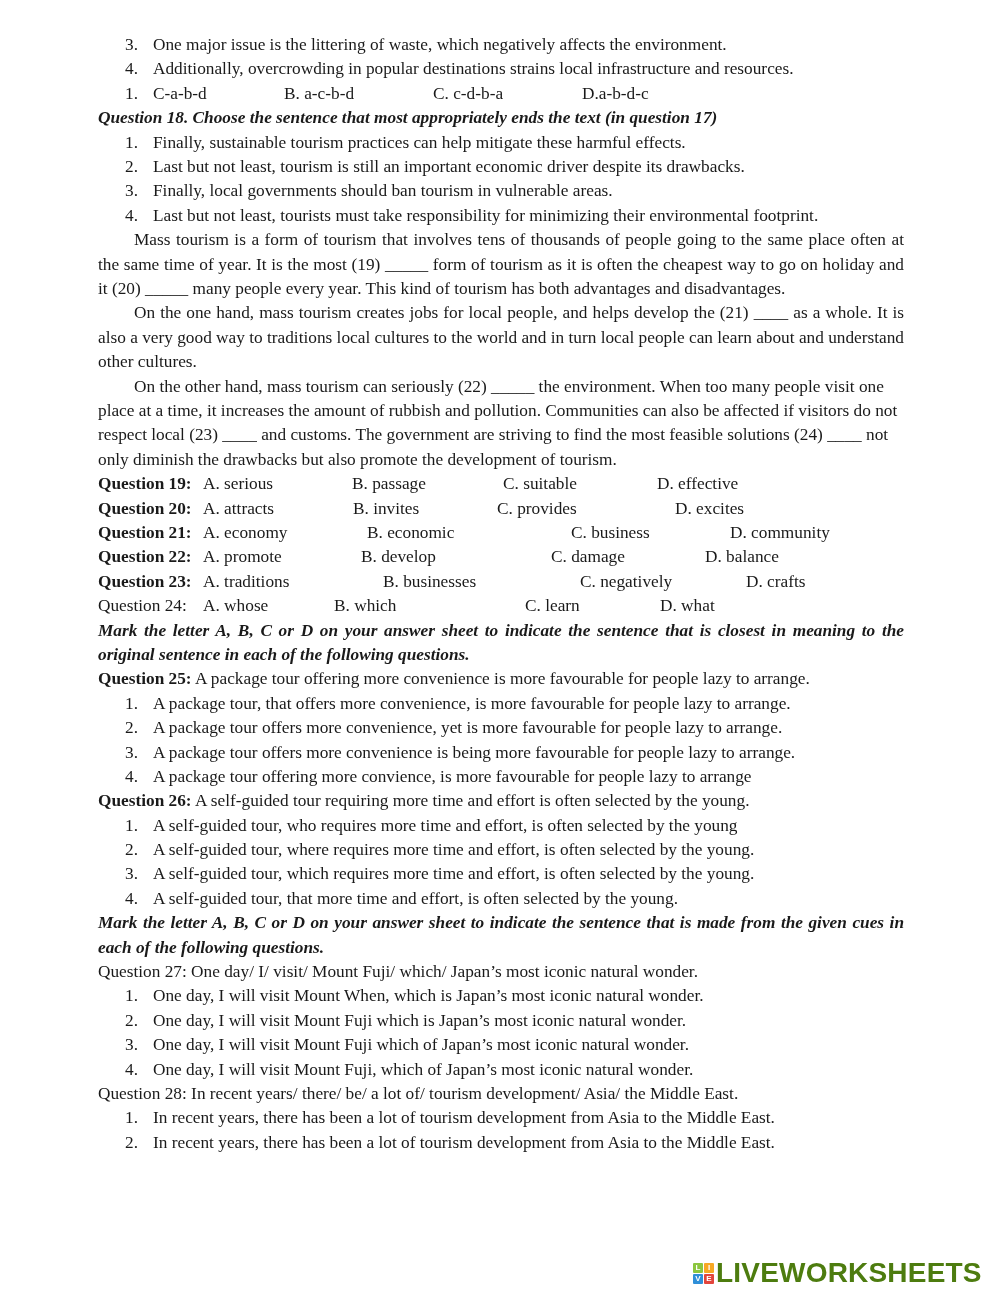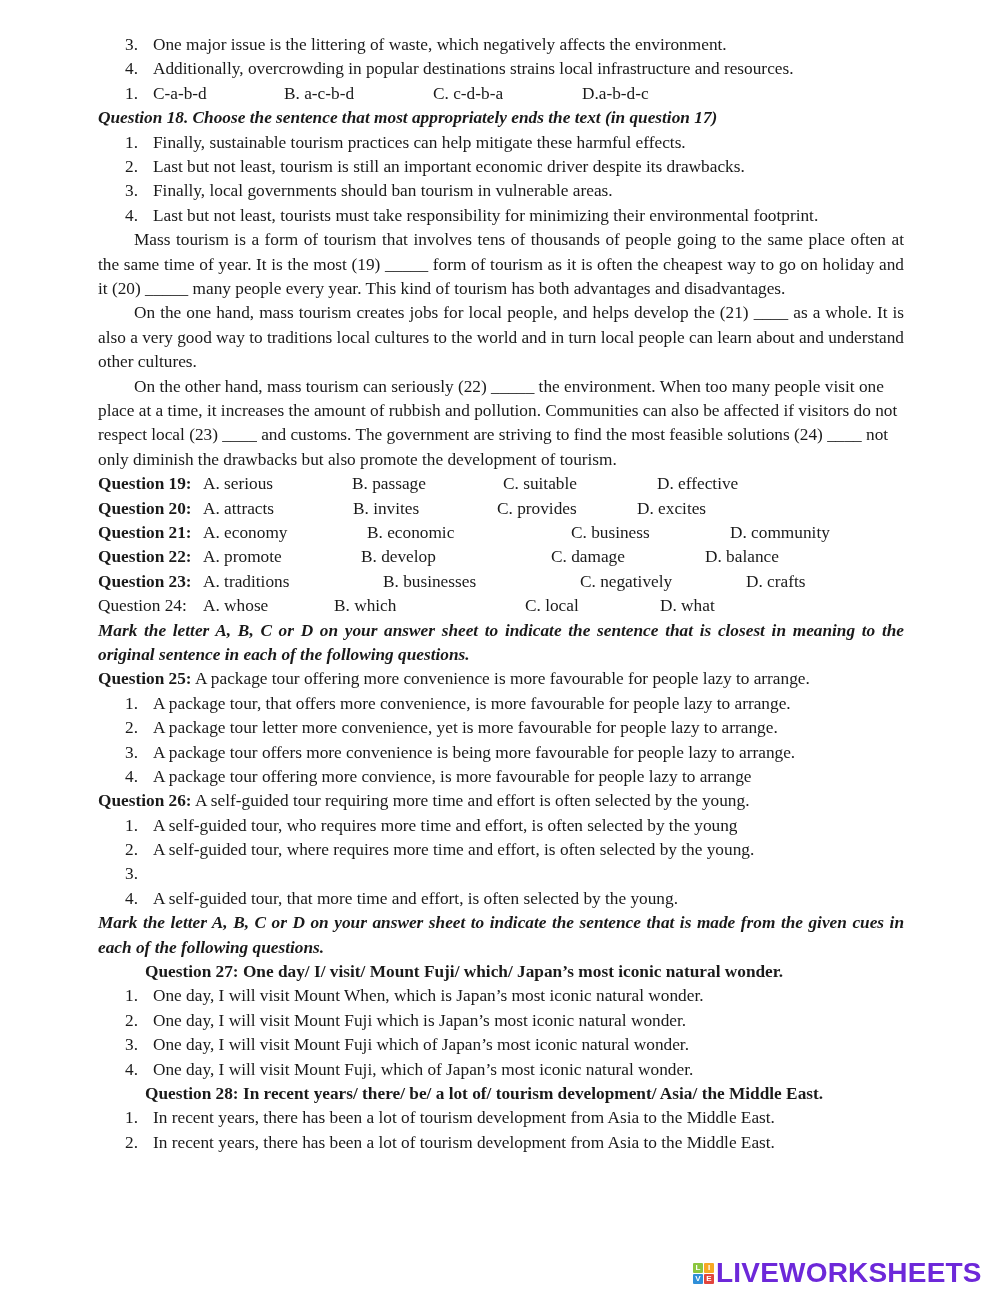--- a/index.html
+++ b/index.html
@@ -7,26 +7,26 @@
          font-family: "Liberation Serif", serif; color: #1a1a1a; font-size: 17.3px; }
   .page { position: absolute; left: 98px; top: 33px; width: 806px; }
   .line { height: 24.4px; line-height: 24.4px; white-space: nowrap; }
   .item { padding-left: 27px; display: flex; }
   .item .num { width: 28px; flex: none; }
   .heading { font-weight: bold; font-style: italic; }
   .para { text-align: justify; line-height: 24.4px; }
   .para.indent { text-indent: 36px; }
   .opt { position: absolute; }
   .qrow { position: relative; height: 24.4px; line-height: 24.4px; white-space: nowrap; }
-  .cues { font-weight: bold; margin-left: 47px; }
+  .cues { font-weight: normal; }
   .logo { position: absolute; left: 693px; top: 1257px; display: flex; align-items: center; }
   .logo-grid { display: grid; grid-template-columns: 10px 10px; grid-template-rows: 10px 10px; gap: 1px; margin-right: 2px; }
   .logo-grid span { font-family: "Liberation Sans", sans-serif; font-size: 8px; font-weight: bold; color: #fff;
                     display: flex; align-items: center; justify-content: center; border-radius: 1px; }
-  .logo-text { font-family: "Liberation Sans", sans-serif; font-weight: bold; font-size: 28px; color: #6d28d9; letter-spacing: 0.2px; }
+  .logo-text { font-family: "Liberation Sans", sans-serif; font-weight: bold; font-size: 28px; color: #4d7c0f; letter-spacing: 0.2px; }
 </style>
 </head>
 <body>
 
 <div class="page">
 
   <div class="line item">
     <span class="num">3.</span>
     <span>One major issue is the littering of waste, which negatively affects the environment.</span>
   </div>
@@ -69,21 +69,21 @@
     <span class="opt" style="left:105px">A. serious</span>
     <span class="opt" style="left:254px">B. passage</span>
     <span class="opt" style="left:405px">C. suitable</span>
     <span class="opt" style="left:559px">D. effective</span>
   </div>
   <div class="qrow">
     <span style="font-weight:bold">Question 20:</span>
     <span class="opt" style="left:105px">A. attracts</span>
     <span class="opt" style="left:255px">B. invites</span>
     <span class="opt" style="left:399px">C. provides</span>
-    <span class="opt" style="left:539px">D. excites</span>
+    <span class="opt" style="left:577px">D. excites</span>
   </div>
   <div class="qrow">
     <span style="font-weight:bold">Question 21:</span>
     <span class="opt" style="left:105px">A. economy</span>
     <span class="opt" style="left:269px">B. economic</span>
     <span class="opt" style="left:473px">C. business</span>
     <span class="opt" style="left:632px">D. community</span>
   </div>
   <div class="qrow">
     <span style="font-weight:bold">Question 22:</span>
@@ -96,36 +96,36 @@
     <span style="font-weight:bold">Question 23:</span>
     <span class="opt" style="left:105px">A. traditions</span>
     <span class="opt" style="left:285px">B. businesses</span>
     <span class="opt" style="left:482px">C. negatively</span>
     <span class="opt" style="left:648px">D. crafts</span>
   </div>
   <div class="qrow">
     <span style="font-weight:normal">Question 24:</span>
     <span class="opt" style="left:105px">A. whose</span>
     <span class="opt" style="left:236px">B. which</span>
-    <span class="opt" style="left:427px">C. local</span>
+    <span class="opt" style="left:427px">C. learn</span>
     <span class="opt" style="left:562px">D. what</span>
   </div>
 
   <div class="para heading">Mark the letter A, B, C or D on your answer sheet to indicate the sentence that is closest in meaning to the original sentence in each of the following questions.</div>
   <div class="line">
     <span style="font-weight:bold">Question 25:</span>
     <span>A package tour offering more convenience is more favourable for people lazy to arrange.</span>
   </div>
   <div class="line item">
     <span class="num">1.</span>
     <span>A package tour, that offers more convenience, is more favourable for people lazy to arrange.</span>
   </div>
   <div class="line item">
     <span class="num">2.</span>
-    <span>A package tour letter more convenience, yet is more favourable for people lazy to arrange.</span>
+    <span>A package tour offers more convenience, yet is more favourable for people lazy to arrange.</span>
   </div>
   <div class="line item">
     <span class="num">3.</span>
     <span>A package tour offers more convenience is being more favourable for people lazy to arrange.</span>
   </div>
   <div class="line item">
     <span class="num">4.</span>
     <span>A package tour offering more convience, is more favourable for people lazy to arrange</span>
   </div>
 
@@ -136,20 +136,21 @@
   <div class="line item">
     <span class="num">1.</span>
     <span>A self-guided tour, who requires more time and effort, is often selected by the young</span>
   </div>
   <div class="line item">
     <span class="num">2.</span>
     <span>A self-guided tour, where requires more time and effort, is often selected by the young.</span>
   </div>
   <div class="line item">
     <span class="num">3.</span>
+    <span>A self-guided tour, which requires more time and effort, is often selected by the young.</span>
   </div>
   <div class="line item">
     <span class="num">4.</span>
     <span>A self-guided tour, that more time and effort, is often selected by the young.</span>
   </div>
 
   <div class="para heading">Mark the letter A, B, C or D on your answer sheet to indicate the sentence that is made from the given cues in each of the following questions.</div>
   <div class="line cues">Question 27: One day/ I/ visit/ Mount Fuji/ which/ Japan’s most iconic natural wonder.</div>
   <div class="line item">
     <span class="num">1.</span>

